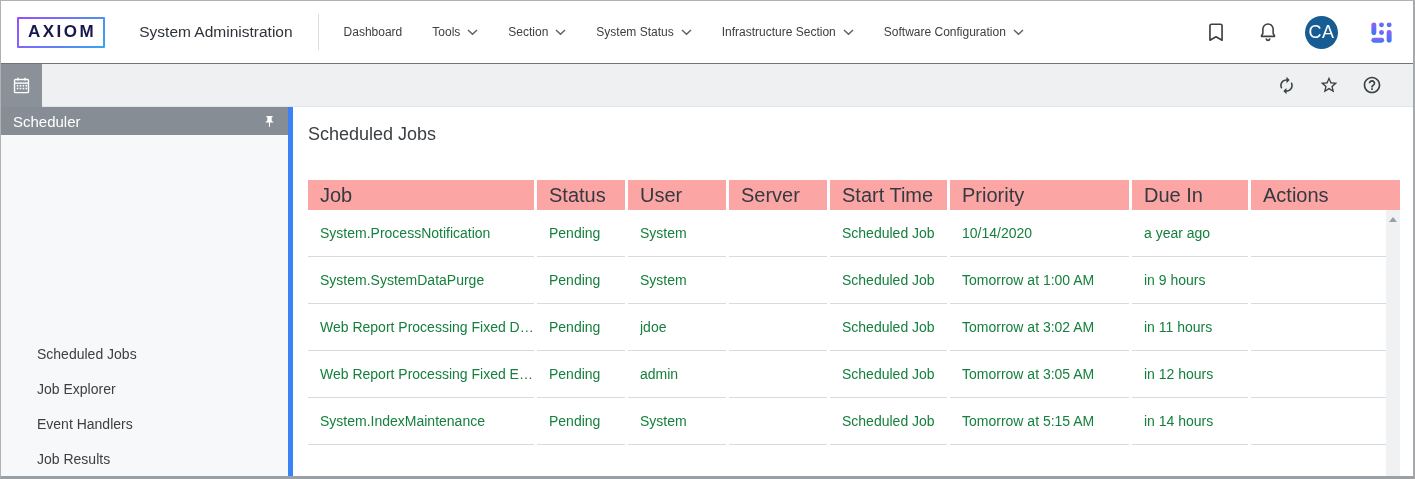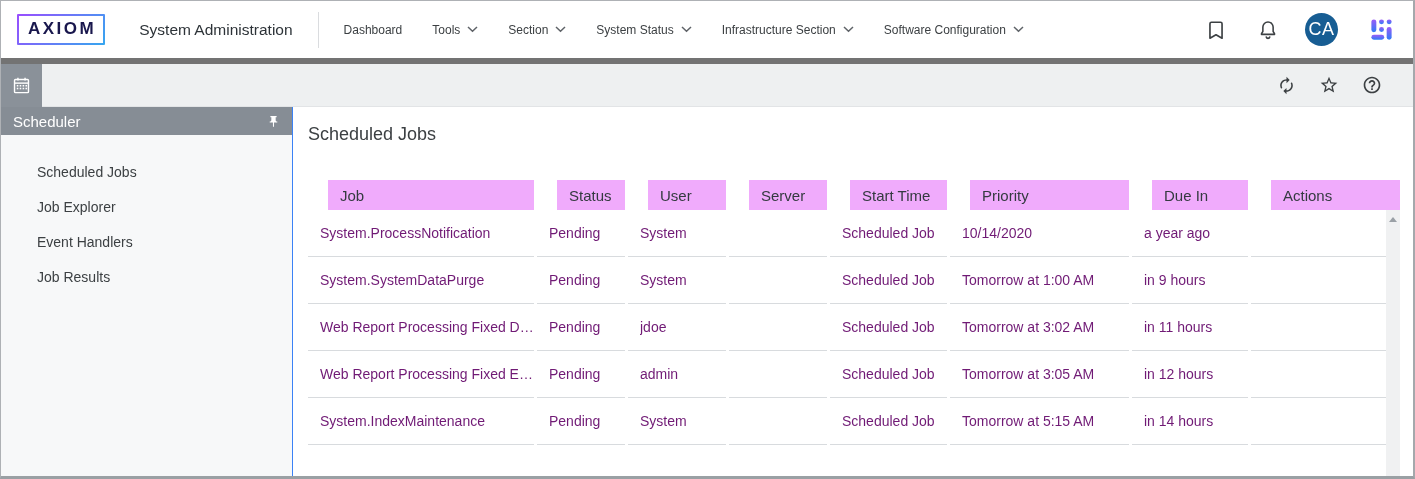--- a/index.html
+++ b/index.html
@@ -1,57 +1,57 @@
 <!DOCTYPE html>
 <html><head>
 <meta charset="utf-8">
 <style>
   * { margin:0; padding:0; box-sizing:border-box; }
   html,body { width:1415px; height:479px; background:#fff; font-family:"Liberation Sans","DejaVu Sans",sans-serif; }
   .frame { width:1415px; height:479px; border:1px solid #aeb1b5; border-right:2px solid #a5a8ac; border-bottom:3px solid #9aa0a4; display:flex; flex-direction:column; background:#fff; overflow:hidden; }
 
   
-  .topbar { height:63px; flex:0 0 63px; display:flex; align-items:center; padding:0 18px 0 16px; background:#fff; border-bottom:6px solid #737373; }
+  .topbar { height:63px; flex:0 0 63px; display:flex; align-items:center; padding:0 18px 0 16px; background:#fff; border-bottom:1px solid #737373; }
   .logo { background:linear-gradient(135deg,#9a4dff 0%,#6f6bf7 45%,#2fа0f0 70%,#35b3ef 100%); background:linear-gradient(135deg,#9a4dff,#35a7ef); padding:2px; border-radius:1px; }
   .logo-inner { display:block; background:#fff; color:#19174d; font-size:17px; font-weight:700; letter-spacing:2.5px; padding:3px 7px 4px 9px; }
   .app-title { margin-left:34px; font-size:15.5px; font-weight:500; color:#2d3338; white-space:nowrap; }
   .vdivider { width:1px; height:36px; background:#dadcdf; margin:0 25px; }
   .top-nav { display:flex; align-items:center; gap:30px; }
   .nav-item { display:flex; align-items:center; gap:7px; font-size:12px; font-weight:500; color:#3c4043; cursor:pointer; white-space:nowrap; background:none; border:none; font-family:inherit; }
   .spacer { flex:1; }
   .icon-btn { background:none; border:none; cursor:pointer; color:#3c4043; display:flex; align-items:center; justify-content:center; padding:0; }
   .topbar .icon-btn { margin-left:30px; }
   .avatar { width:33px; height:33px; border-radius:50%; background:#175d93; color:#fff; font-size:18px; font-weight:500; display:flex; align-items:center; justify-content:center; margin-left:26px; cursor:pointer; letter-spacing:.5px; }
 
   
   .toolbar { height:43px; flex:0 0 43px; background:#eef0f1; display:flex; align-items:center; border-bottom:1px solid #e2e4e6; }
   .doc-tab { width:41px; height:43px; background:#8a9199; display:flex; align-items:center; justify-content:center; cursor:pointer; }
   .toolbar .icon-btn { margin-right:23px; }
   .toolbar .icon-btn:last-child { margin-right:31px; }
 
   
   .content { flex:1; display:flex; min-height:0; }
-  .sidebar { width:292px; flex:0 0 292px; background:#f7f8f9; border-right:1px solid #3b82f6; display:flex; flex-direction:column; }
+  .sidebar { width:292px; flex:0 0 292px; background:#f7f8f9; border-right:5px solid #3b82f6; display:flex; flex-direction:column;justify-content:space-between; }
   .sidebar-header { height:28px; background:#868d95; color:#fff; display:flex; align-items:center; padding:0 12px 0 12px; font-size:15px; }
   .sidebar-title { flex:1; }
   .pin-btn { background:none; border:none; cursor:pointer; display:flex; padding:0; }
   .sidebar-list { padding-top:19px; }
   .sidebar-item { height:35px; display:flex; align-items:center; padding-left:36px; font-size:14px; color:#3c4043; cursor:pointer; }
 
   .main { flex:1; background:#fff; display:flex; flex-direction:column; padding:17px 13px 0 15px; min-width:0; }
   .page-title { font-size:18px; font-weight:400; color:#3c4043; }
 
   
   .table-wrap { position:relative; flex:1; margin-top:35px; min-height:0; }
   .thead, .trow { display:grid; grid-template-columns:226px 88px 98px 98px 117px 179px 116px minmax(0,1fr); column-gap:3px; }
   .thead { height:30px; }
-  .th { background:#f0abfc; color:#343a40; font-size:15px; font-weight:500; display:flex; align-items:center; padding-left:12px; cursor:pointer; white-space:nowrap; overflow:hidden;margin-left:20px; }
+  .th { background:#fca5a5; color:#343a40; font-size:20px; font-weight:500; display:flex; align-items:center; padding-left:12px; cursor:pointer; white-space:nowrap; overflow:hidden; }
   .tbody { margin-right:14px; }
   .trow { height:47px; cursor:pointer; }
-  .td { border-bottom:1px solid #d8dbde; display:flex; align-items:center; padding-left:12px; font-size:14px; color:#701a75; white-space:nowrap; overflow:hidden; text-overflow:ellipsis; }
+  .td { border-bottom:1px solid #d8dbde; display:flex; align-items:center; padding-left:12px; font-size:14px; color:#15803d; white-space:nowrap; overflow:hidden; text-overflow:ellipsis; }
   .td span { overflow:hidden; text-overflow:ellipsis; white-space:nowrap; }
   .vscroll { position:absolute; top:30px; right:0; bottom:0; width:14px; background:#f0f1f2; display:flex; justify-content:center; cursor:pointer; }
   .up-arrow { margin-top:7px; width:0; height:0; border-left:4px solid transparent; border-right:4px solid transparent; border-bottom:5px solid #9aa0a6; }
 </style>
 </head>
 <body>
 
 <div class="frame">
 
   <header class="topbar">

